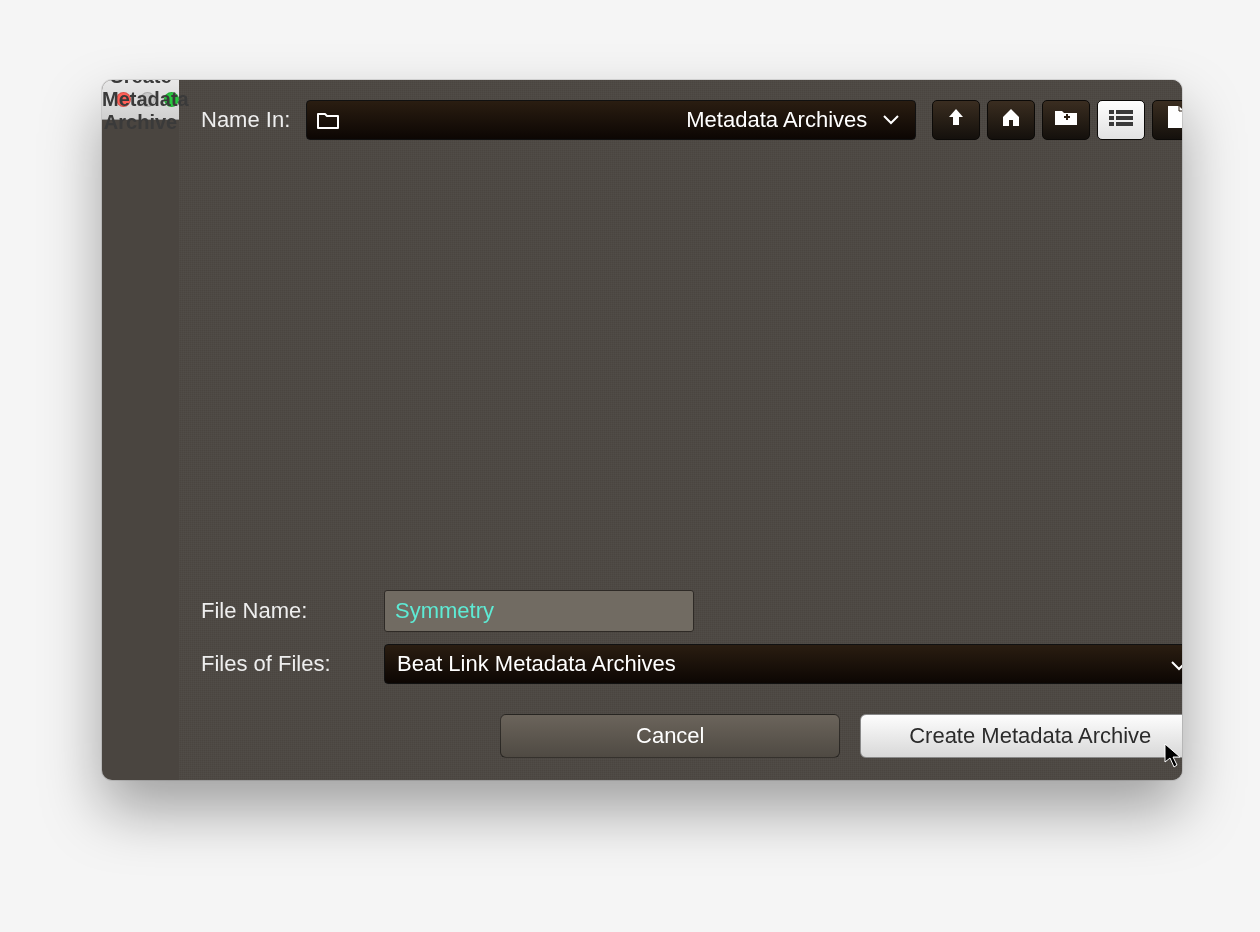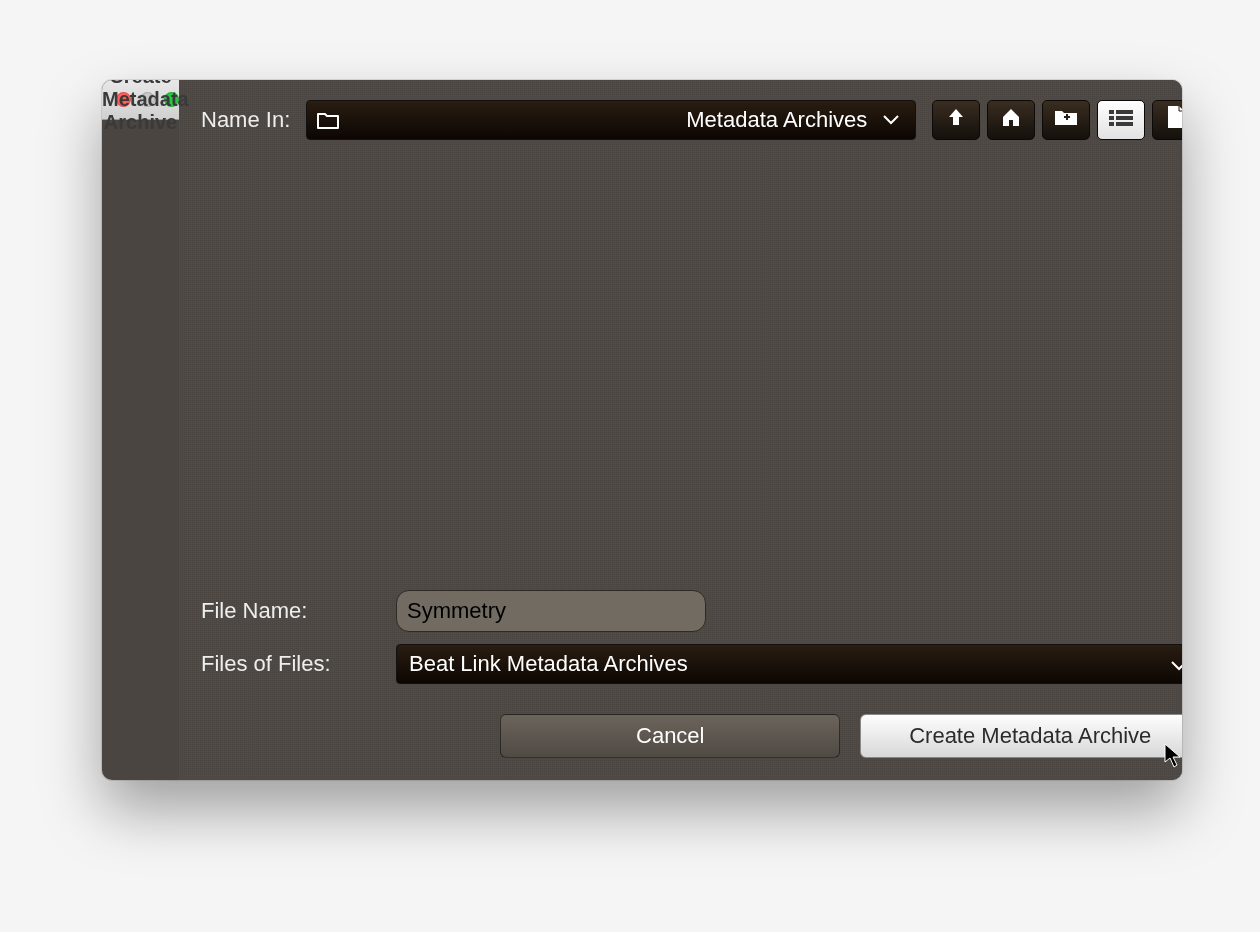--- a/index.html
+++ b/index.html
@@ -112,34 +112,34 @@
   .iconbtn.active {
     background: linear-gradient(#fefefe, #e2e2e2);
   }
   .file-area {
     flex: 1;
     margin-top: 14px;
   }
   .form-row {
     display: flex;
     align-items: center;
-    gap: 20px;
+    gap: 8px;
     margin-top: 12px;
   }
   .form-row .flabel {
     width: 175px;
     white-space: nowrap;
   }
   .text-input {
     flex: 1;
     height: 42px;
     background: #716b62;
     border: 1px solid #2e2a26;
-    border-radius: 13px;
-    color: #000000;
+    border-radius: 3px;
+    color: #5eead4;
     font-size: 22px;
     padding: 12px 10px;
     outline: none;
   }
   .type-combo {
     flex: 1;
     height: 40px;
     background: linear-gradient(#2a1d11, #0c0603);
     border: 1px solid #111;
     border-radius: 4px;

